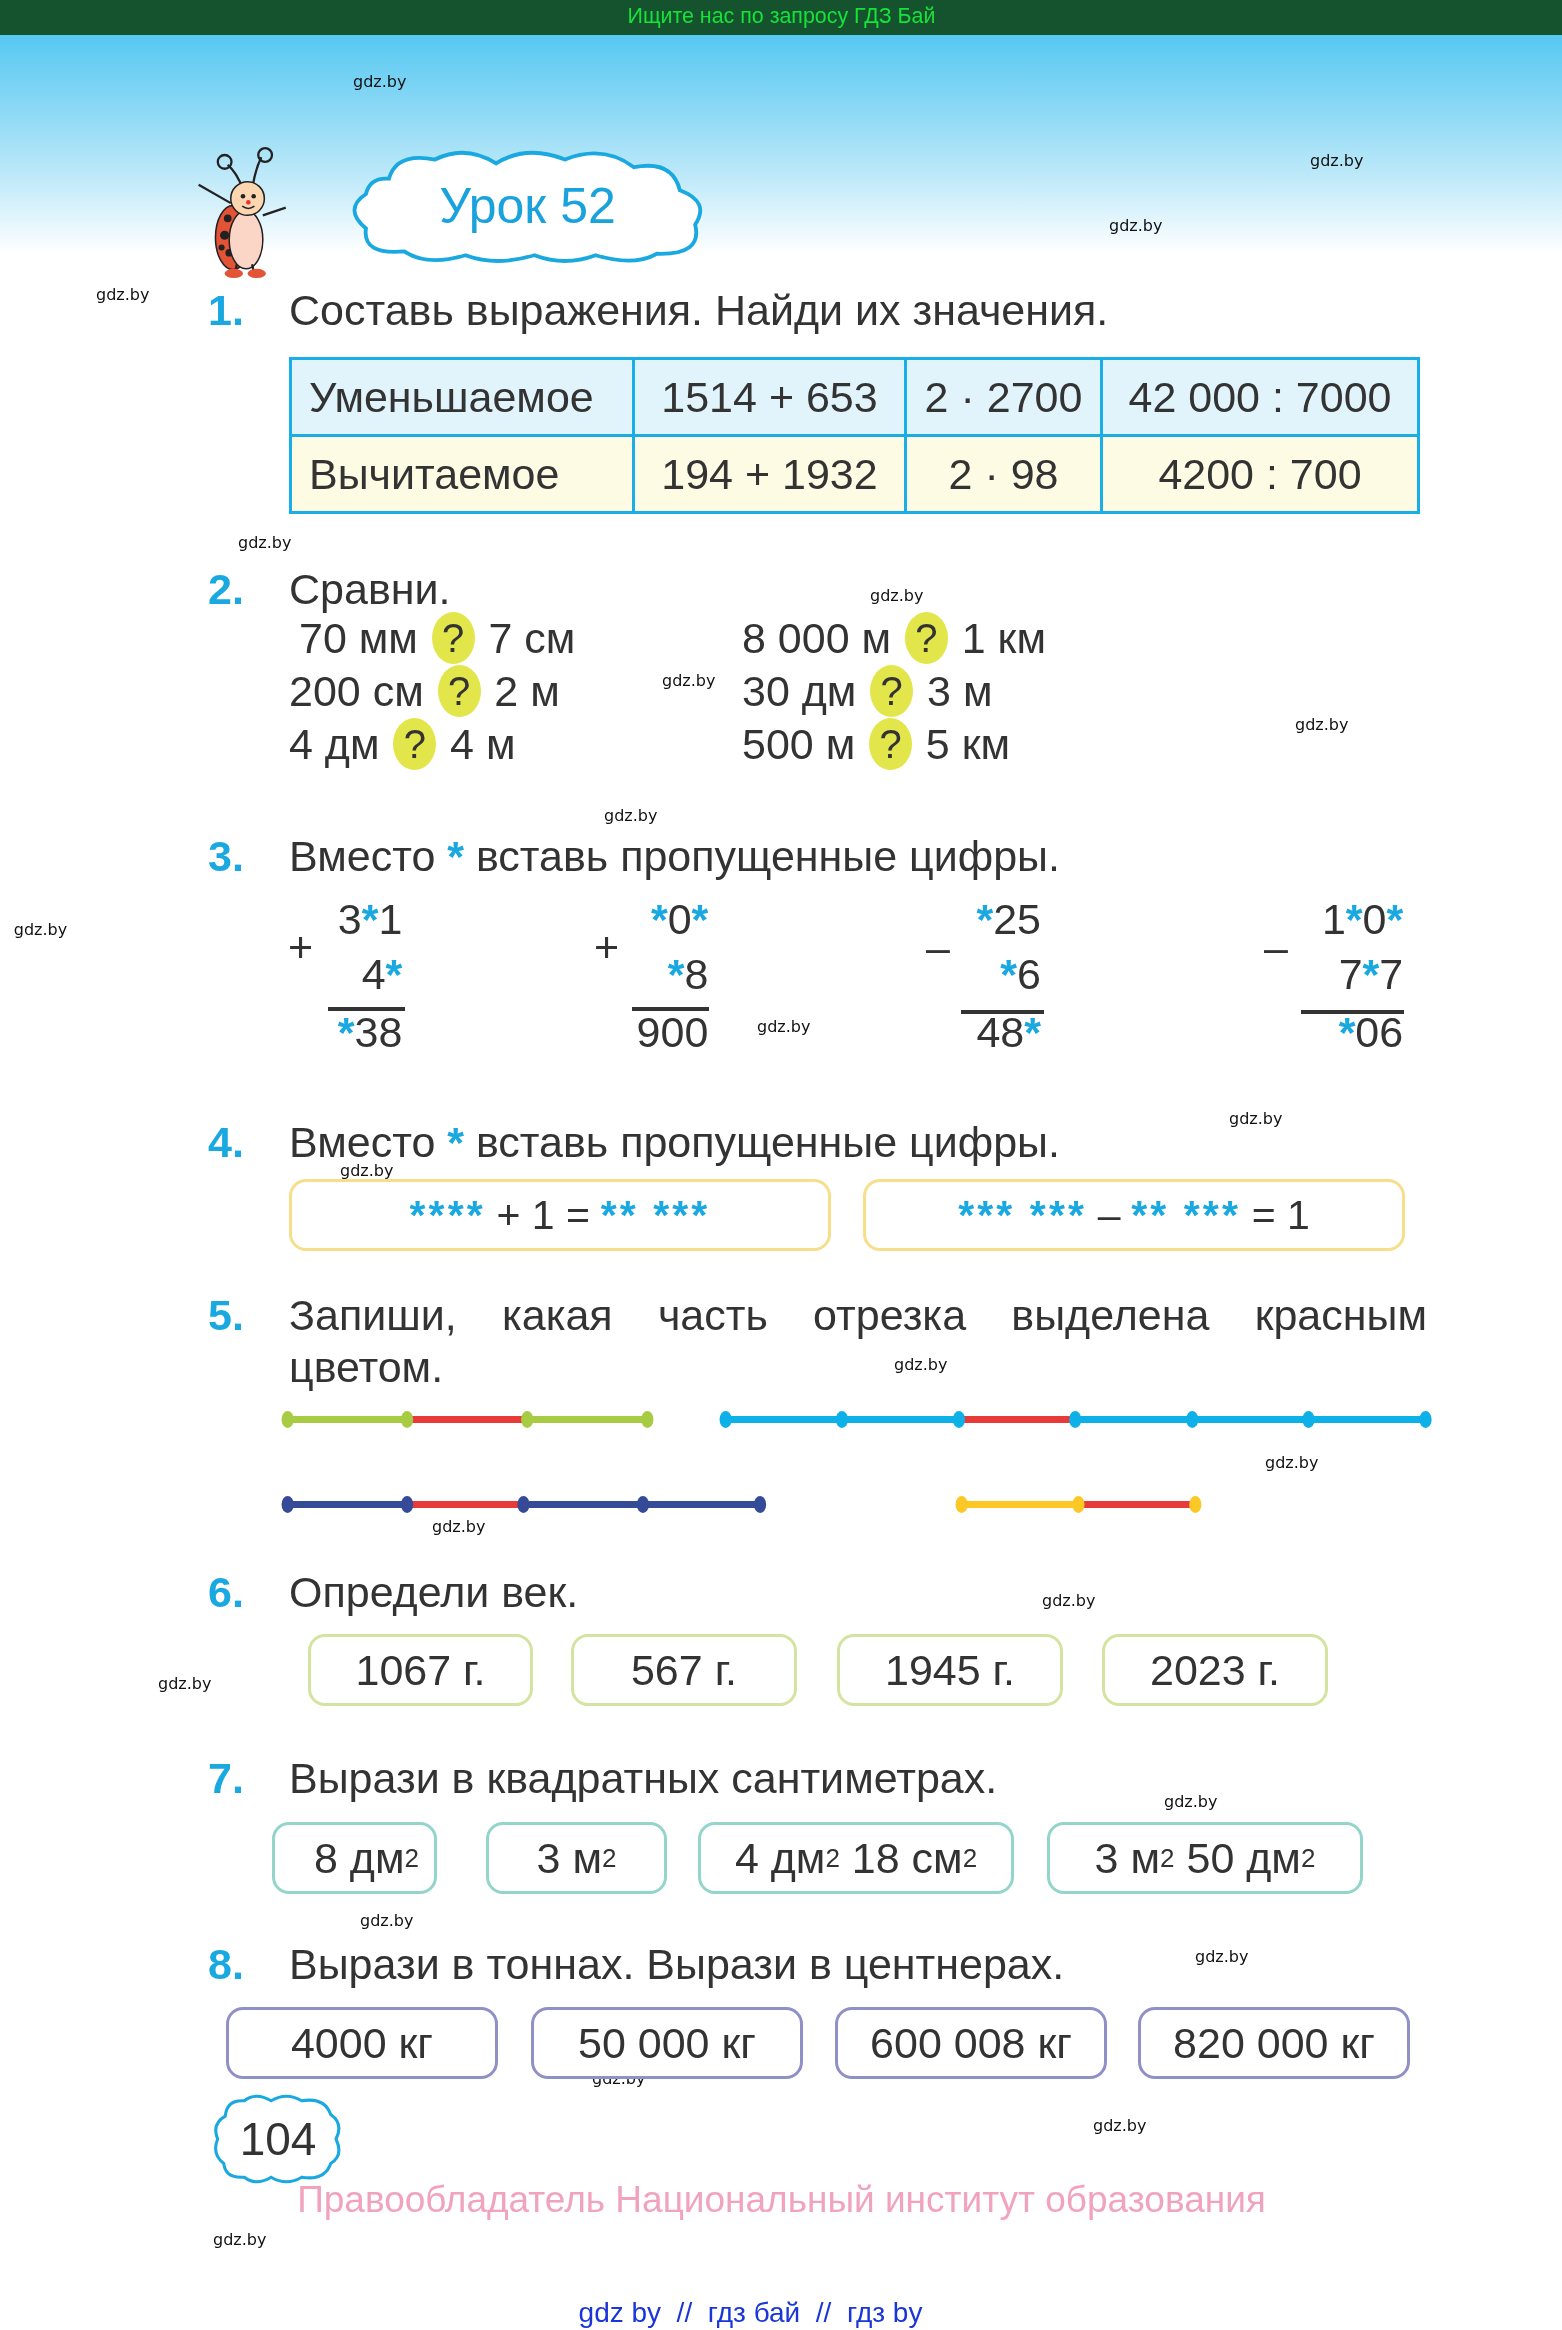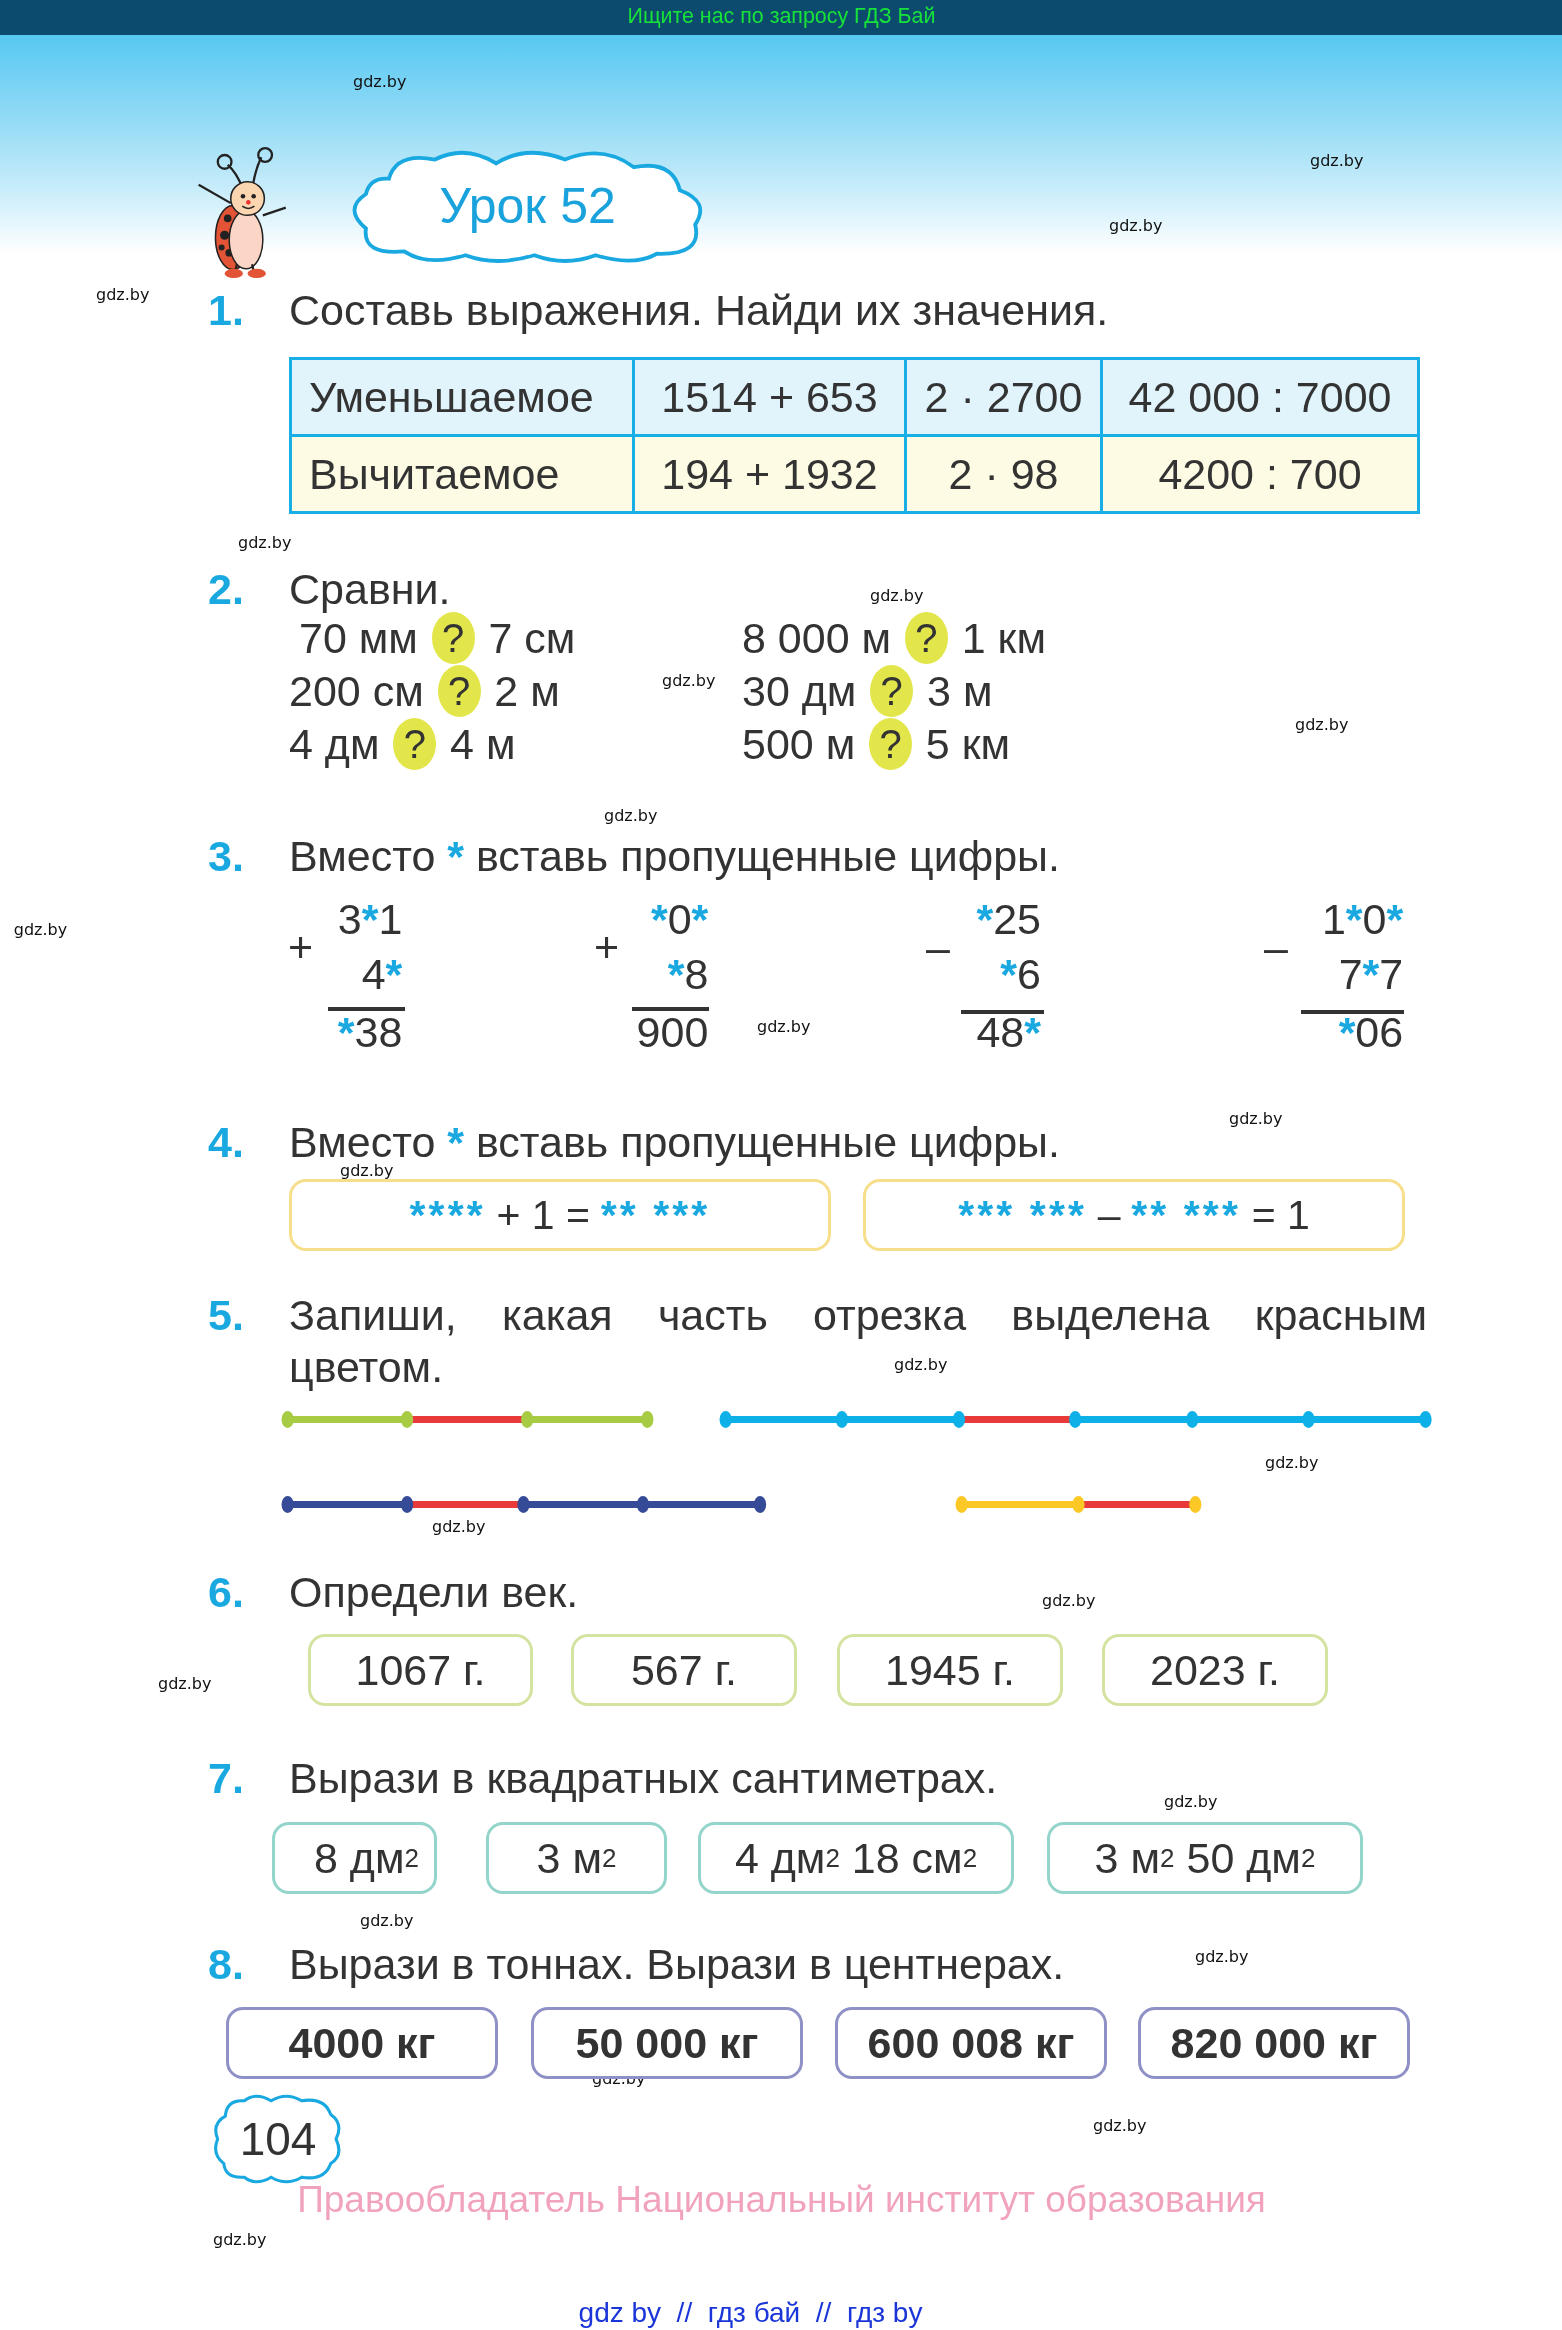--- a/index.html
+++ b/index.html
@@ -2,21 +2,21 @@
 <html style="font-size:12.2px"><head>
 <meta charset="utf-8">
 <style>
   * { box-sizing: border-box; margin: 0; padding: 0; }
   html, body { width: 1563px; height: 2330px; background: #ffffff; overflow: hidden; }
   body { position: relative; font-family: "Liberation Sans", sans-serif; color: #333333; }
 
   .abs { position: absolute; }
   .wm { position: absolute; font-family: "DejaVu Sans", sans-serif; font-size: 16px; color: #111; white-space: nowrap; }
 
-  .top-banner { position: absolute; left: 0; top: 0; width: 1563px; height: 35px; background: #0c4a6e; text-align: center; }
+  .top-banner { position: absolute; left: 0; top: 0; width: 1563px; height: 35px; background: #14532d; text-align: center; }
   .top-banner span { font-family: "Liberation Sans", sans-serif; font-size: 21.4px; color: #17e23a; line-height: 32px; }
 
   .sky { position: absolute; left: 0; top: 35px; width: 1563px; height: 218px;
          background: linear-gradient(to bottom, #56c8f2 0%, #8dd9f5 35%, #c7ecfa 70%, #ffffff 100%); }
 
   .cloud-title { position: absolute; left: 343px; top: 148px; width: 369px; height: 115px; }
   .cloud-title .label { position: absolute; left: 0; top: 0; width: 100%; height: 100%; display: flex; align-items: center; justify-content: center;
         font-size: 50px; color: #1aa2dc; }
 
   .num { position: absolute; font-weight: bold; color: #1aa8e0; font-size: 43px; }
@@ -47,21 +47,21 @@
   .ybox .s { color: #1aa8e0; font-weight: bold; letter-spacing: 3.1px; }
 
   
   .seg { position: absolute; }
 
   
   .gbox, .tbox, .pbox { position: absolute; height: 72px; border-radius: 17px; background: #fff;
           display: flex; align-items: center; justify-content: center; font-size: 43px; color: #333; white-space: nowrap; }
   .gbox { border: 3.8px solid #d4e39f; }
   .tbox { border: 3.8px solid #93d4cb; }
-  .pbox { border: 3.8px solid #8f90c6; font-weight: bold; }
+  .pbox { border: 3.8px solid #8f90c6; }
   sup { font-size: 26px; vertical-align: 17px; line-height: 0; }
 
   .page-cloud { position: absolute; left: 210px; top: 2093px; width: 136px; height: 92px; }
   .page-cloud .label { position: absolute; left: 0; top: 0; width: 100%; height: 100%; display: flex; align-items: center; justify-content: center; font-size: 46px; color: #333; }
 
   .copyright { position: absolute; left: 0; width: 1563px; top: 2179px; text-align: center; font-size: 37px; color: #f1a3be; }
   .footer-links { position: absolute; left: 0; width: 1501px; top: 2297px; text-align: center; font-size: 28px; color: #1b36d8; }
 </style>
 </head>
 <body>

